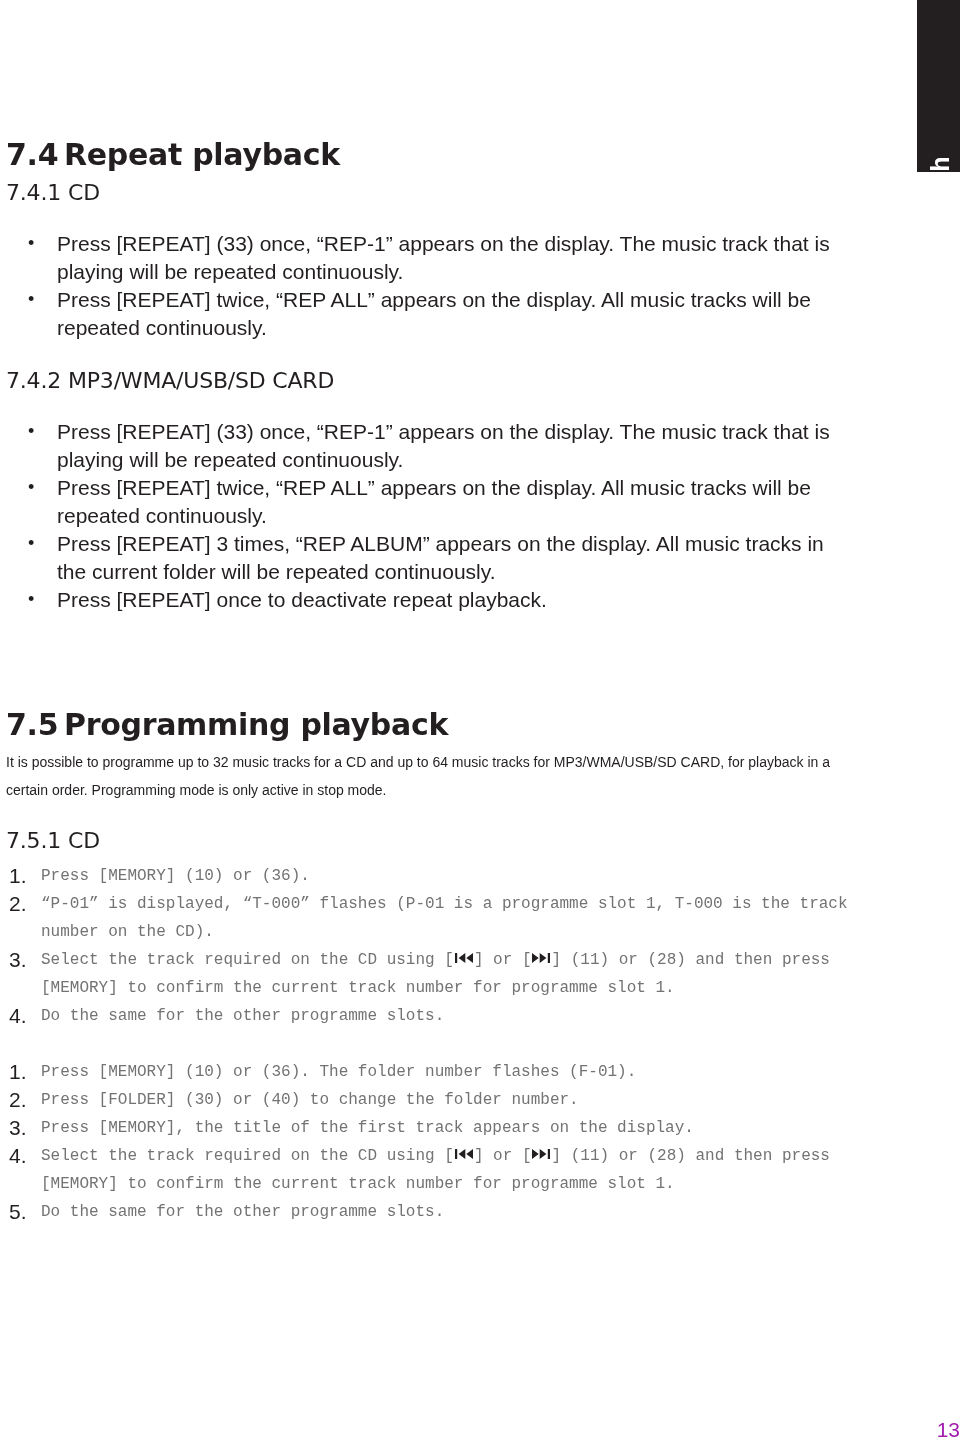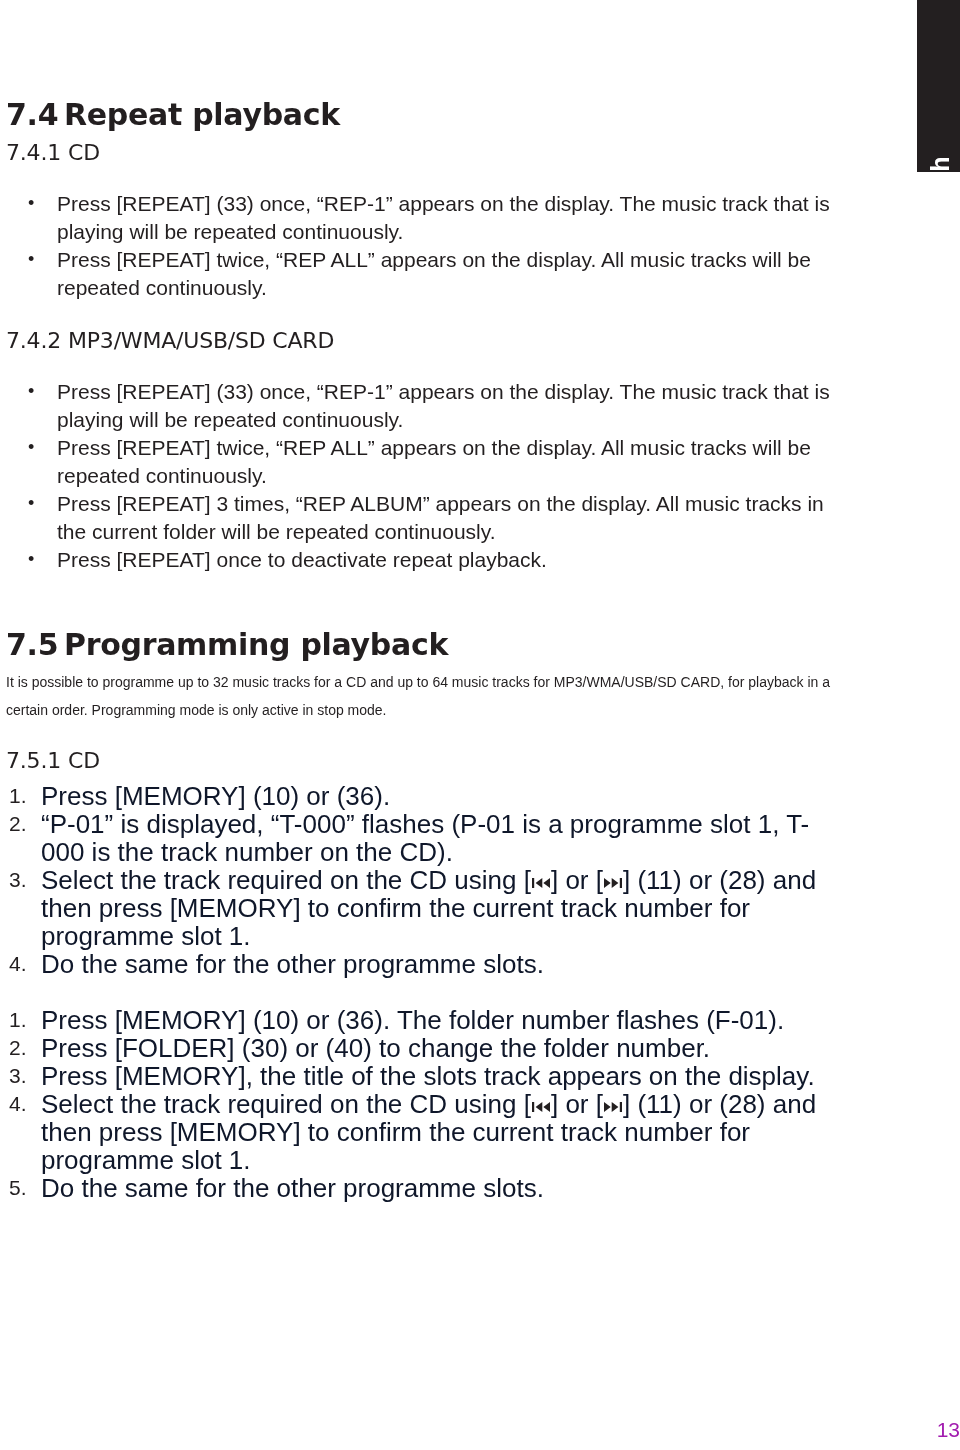--- a/index.html
+++ b/index.html
@@ -53,21 +53,21 @@
   h1.sec-h1 {
     font-family: "DejaVu Sans", sans-serif;
     font-weight: bold;
     font-size: 30px;
     line-height: 1.0;
     margin: 0;
     padding: 0;
     color: #231f20;
     letter-spacing: -0.3px;
   }
-  h1.sec-h1 .num { display: inline-block; min-width: 58px; }
+  h1.sec-h1 .num { display: inline-block; min-width: 58px; margin-top: 40px; }
 
   h2.sec-h2 {
     font-family: "DejaVu Sans", sans-serif;
     font-weight: normal;
     font-size: 22px;
     line-height: 1.0;
     margin: 0;
     padding: 0;
     color: #231f20;
     letter-spacing: -0.2px;
@@ -111,24 +111,24 @@
   
   ol.numbered {
     list-style: none;
     margin: 0;
     padding: 0;
     counter-reset: itm;
   }
   ol.numbered > li {
     position: relative;
     padding-left: 35px;
-    font-family: Liberation Sans, sans-serif;
-    font-size: 26px;
-    line-height: 28px;
-    color: #0f172a;
+    font-family: Liberation Mono, monospace;
+    font-size: 16px;
+    line-height: 28px;
+    color: #737373;
     counter-increment: itm;
   }
   ol.numbered > li::before {
     content: counter(itm) ".";
     position: absolute;
     left: 3px;
     top: 0;
     font-family: "Liberation Sans", sans-serif;
     font-size: 21px;
     line-height: 28px;
@@ -241,21 +241,21 @@
   </ol>
 
   <div class="sp-block-gap"></div>
 
 
   <div class="sp-sub-to-list"></div>
 
   <ol class="numbered">
     <li>Press [MEMORY] (10) or (36). The folder number flashes (F-01).</li>
     <li>Press [FOLDER] (30) or (40) to change the folder number.</li>
-    <li>Press [MEMORY], the title of the slots track appears on the display.</li>
+    <li>Press [MEMORY], the title of the first track appears on the display.</li>
     <li>Select the track required on the CD using [<span class="tico"><svg width="20" height="14" viewBox="0 0 20 14">
             <path d="M1 2 h2.2 v10 h-2.2 z" fill="#231f20"></path>
             <path d="M11.3 2 L11.3 12 L4.6 7 z" fill="#231f20"></path>
             <path d="M19 2 L19 12 L12.3 7 z" fill="#231f20"></path>
           </svg></span>] or [<span class="tico"><svg width="20" height="14" viewBox="0 0 20 14">
             <path d="M8.7 2 L8.7 12 L15.4 7 z" fill="#231f20"></path>
             <path d="M1 2 L1 12 L7.7 7 z" fill="#231f20"></path>
             <path d="M16.8 2 h2.2 v10 h-2.2 z" fill="#231f20"></path>
           </svg></span>] (11) or (28) and then press [MEMORY] to confirm the current track number for programme slot 1.</li>
     <li>Do the same for the other programme slots.</li>

